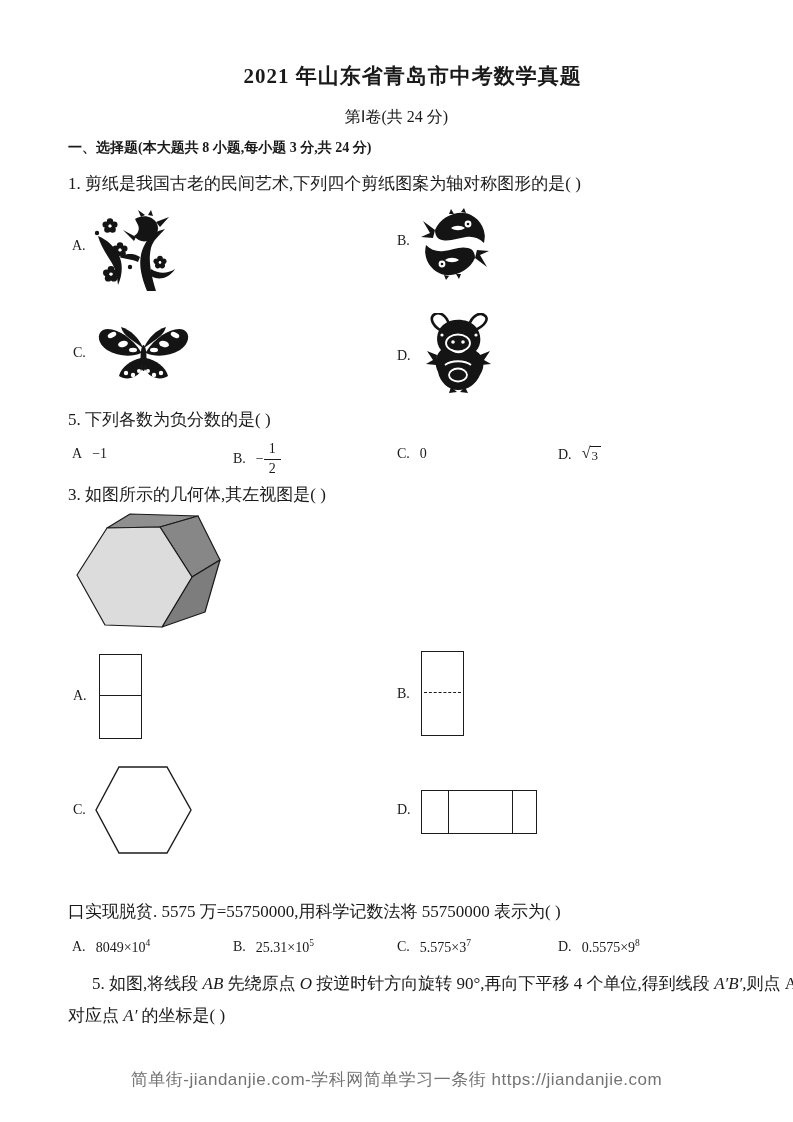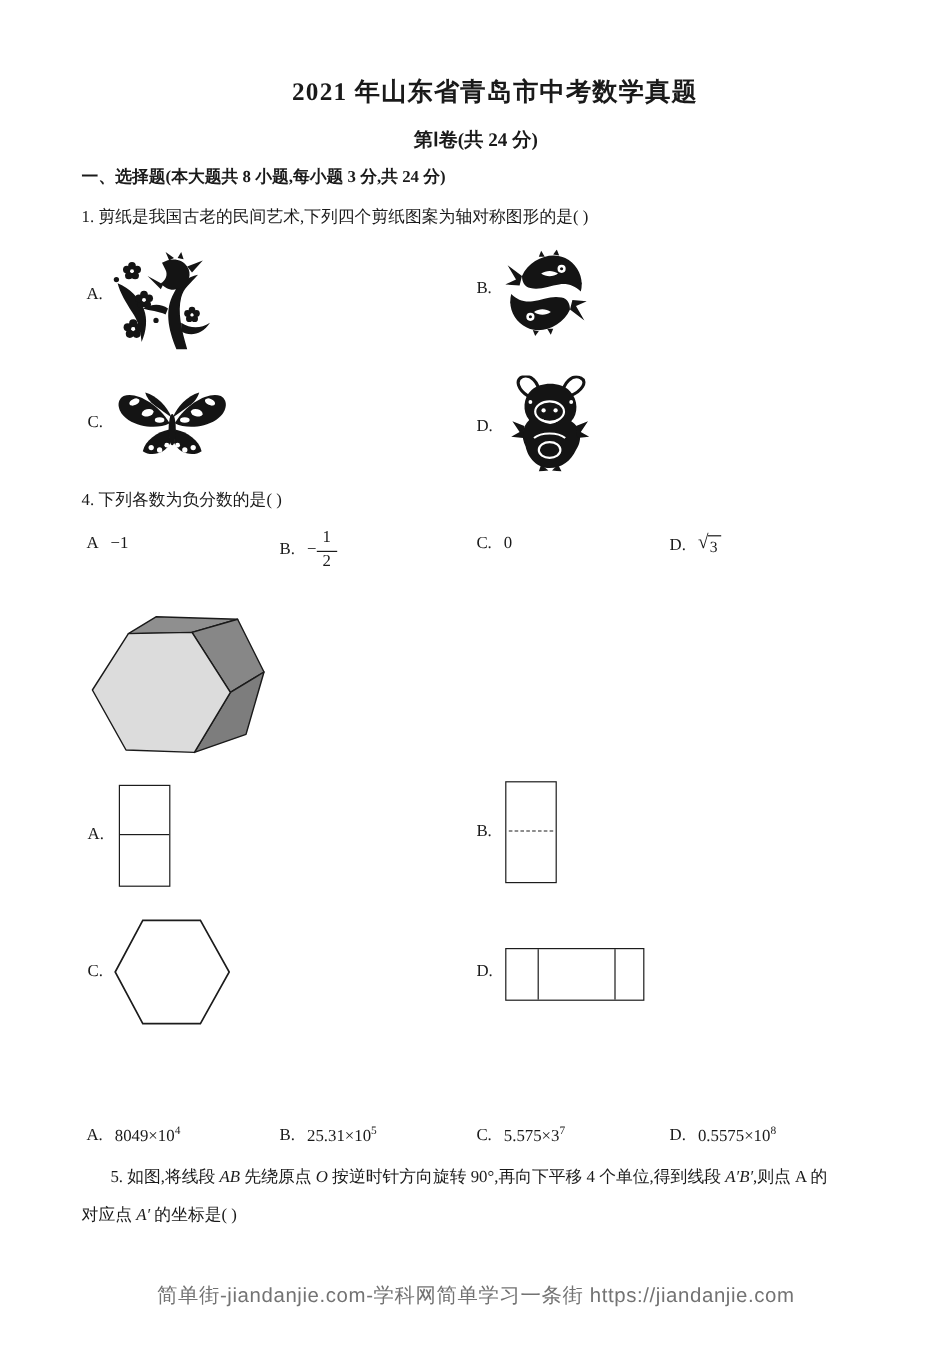--- a/index.html
+++ b/index.html
@@ -1,22 +1,22 @@
 <!DOCTYPE html>
 <html><head>
 <meta charset="utf-8">
 <style>
   html,body{margin:0;padding:0;background:#ffffff;}
   .page{position:relative;width:793px;height:1122px;background:#ffffff;overflow:hidden;
         font-family:"Liberation Serif",serif;color:#1a1a1a;}
   .abs{position:absolute;}
   .center{left:0;width:793px;text-align:center;}
-  .txt{font-size:14px;white-space:nowrap;}
+  .txt{font-size:17px;white-space:nowrap;}
   .title{font-size:21px;font-weight:bold;letter-spacing:1px;padding-left:16px;}
-  .part{font-size:16px;font-weight:bold;}
+  .part{font-size:16px;font-weight:normal;}
   .section{font-size:14px;font-weight:bold;}
   .lbl{font-size:14px;}
   .optrow-item{display:inline-flex;align-items:center;font-size:14px;white-space:nowrap;}
   .gap{display:inline-block;width:10px;}
   .frac{display:inline-block;text-align:center;line-height:1.15;vertical-align:middle;font-size:14px;}
   .frac .num{display:block;border-bottom:1.3px solid #1a1a1a;padding:0 5px 1px;}
   .frac .den{display:block;padding-top:1px;}
   .sqrt{display:inline-flex;align-items:flex-start;}
   .sqrt .sign{font-size:16px;line-height:1;}
   .sqrt .radicand{border-top:1.3px solid #1a1a1a;font-size:13px;padding:1px 3px 0 1px;margin-top:1px;}
@@ -155,21 +155,21 @@
       <circle cx="28" cy="29" r="1.8" fill="#fff"></circle>
         <circle cx="38" cy="29" r="1.8" fill="#fff"></circle>
       <path d="M27,37 C31,40 36,40 40,37" stroke="#fff" stroke-width="1.6" fill="none"></path>
       <path d="M20,52 C26,47 40,47 46,52" stroke="#fff" stroke-width="1.8" fill="none"></path>
       <ellipse cx="33" cy="62" rx="9" ry="6.5" fill="none" stroke="#fff" stroke-width="1.8"></ellipse>
       <circle cx="51" cy="22" r="1.6" fill="#fff"></circle>
         <circle cx="17" cy="22" r="1.6" fill="#fff"></circle>
     </g>
   </svg>
 
-  <div class="abs txt" style="left:68px;top:408px;">4. 下列各数为负分数的是(      )</div>
+  <div class="abs txt" style="left:68px;top:408px;">5. 下列各数为负分数的是(      )</div>
 
   <span class="abs optrow-item" style="left:72px;top:446px;">
     <span>A</span>
       <span class="gap"></span>
     <span>−1</span>
   </span>
   <span class="abs optrow-item" style="left:233px;top:430px;height:58px;">
     <span>B.</span>
       <span class="gap"></span>
     <span>−</span>
@@ -185,20 +185,21 @@
   </span>
   <span class="abs optrow-item" style="left:558px;top:445px;">
     <span>D.</span>
       <span class="gap"></span>
     <span class="sqrt">
       <span class="sign">√</span>
       <span class="radicand">3</span>
     </span>
   </span>
 
+  <div class="abs txt" style="left:68px;top:483px;">3. 如图所示的几何体,其左视图是(      )</div>
 
   <svg class="abs" style="left:75px;top:500px;" width="175" height="135" viewBox="0 0 175 135">
     <g stroke="#1a1a1a" stroke-width="1.2" stroke-linejoin="round">
       <polygon points="32,28 55,14 123,16 85,27" fill="#8f8f8f"></polygon>
       <polygon points="85,27 123,16 145,60 117,77" fill="#878787"></polygon>
       <polygon points="117,77 145,60 130,112 87,127" fill="#7d7d7d"></polygon>
       <polygon points="32,28 85,27 117,77 87,127 30,125 2,75" fill="#dcdcdc"></polygon>
     </g>
   </svg>
 
@@ -216,40 +217,41 @@
   <svg class="abs" style="left:95px;top:765px;" width="97" height="90" viewBox="0 0 97 90">
     <polygon points="1,45 24,2 72,2 96,45 72,88 24,88" fill="#ffffff" stroke="#1c1c1c" stroke-width="1.4"></polygon>
   </svg>
 
   <div class="abs lbl" style="left:397px;top:802px;">D.</div>
   <div class="abs shape-rect" style="left:421px;top:790px;width:114px;height:42px;">
     <div class="vline" style="left:26px;"></div>
     <div class="vline" style="left:90px;"></div>
   </div>
 
+  <div class="abs txt" style="left:68px;top:900px;">口实现脱贫. 5575 万=55750000,用科学记数法将 55750000 表示为(      )</div>
 
   <span class="abs optrow-item" style="left:72px;top:938px;">
     <span>A.</span>
       <span class="gap"></span>
     <span><span>8049×10</span><sup>4</sup></span>
   </span>
   <span class="abs optrow-item" style="left:233px;top:938px;">
     <span>B.</span>
       <span class="gap"></span>
     <span><span>25.31×10</span><sup>5</sup></span>
   </span>
   <span class="abs optrow-item" style="left:397px;top:938px;">
     <span>C.</span>
       <span class="gap"></span>
     <span><span>5.575×3</span><sup>7</sup></span>
   </span>
   <span class="abs optrow-item" style="left:558px;top:938px;">
     <span>D.</span>
       <span class="gap"></span>
-    <span><span>0.5575×10</span><sup>8</sup></span>
+    <span><span>0.5575×9</span><sup>8</sup></span>
   </span>
 
   <div class="abs txt" style="left:68px;top:972px;margin-left:24px;">
     <span>5. 如图,将线段 </span><span class="it">AB</span><span> 先绕原点 </span><span class="it">O</span><span> 按逆时针方向旋转 90°,再向下平移 4 个单位,得到线段 </span><span class="it">A′B′</span><span>,则点 A 的</span>
   </div>
   <div class="abs txt" style="left:68px;top:1004px;">
     <span>对应点 </span><span class="it">A′</span><span> 的坐标是(      )</span>
   </div>
 
   <div class="abs center footer" style="top:1068px;">简单街-jiandanjie.com-学科网简单学习一条街 https://jiandanjie.com</div>

